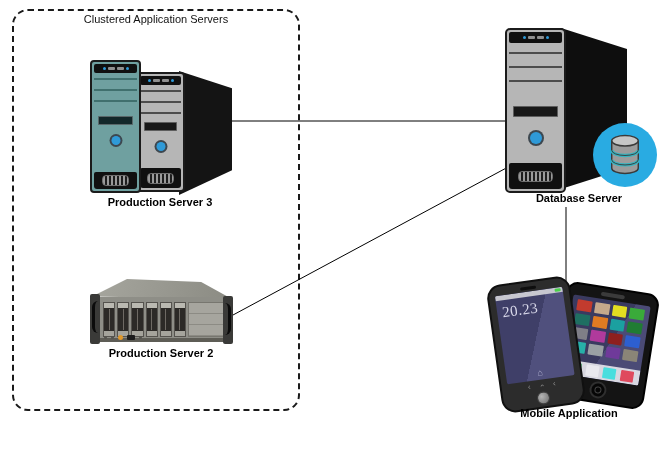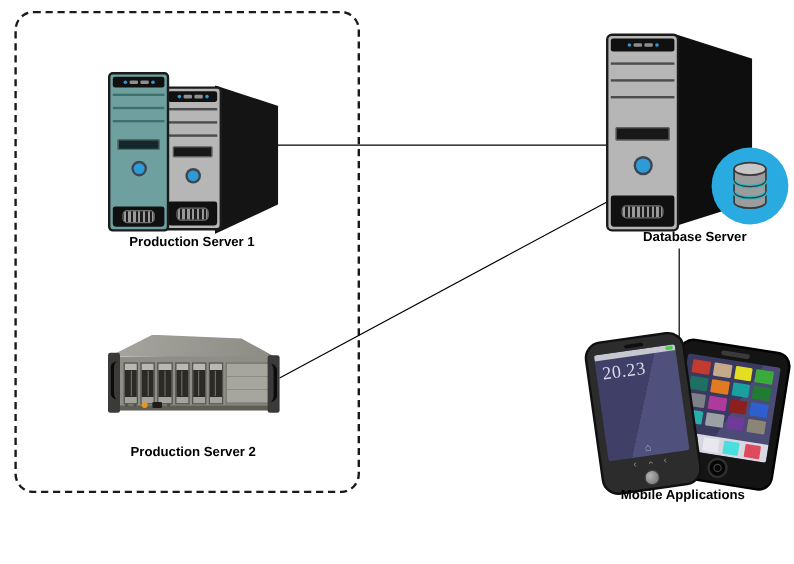--- a/index.html
+++ b/index.html
@@ -130,20 +130,21 @@
   .ph-trackball{position:absolute;bottom:2px;left:50%;transform:translateX(-50%);width:11px;height:11px;
                 border-radius:50%;border:1px solid #3f3f3f;
                 background:radial-gradient(circle at 35% 35%,#b5b5b5,#6a6a6a);}
 </style>
 </head>
 <body>
 
 <div class="canvas">
 
   <div class="cluster-box"></div>
+  <div class="cluster-title">Clustered Application Servers</div>
 
   <svg class="connectors" width="662" height="470" viewBox="0 0 662 470">
     <line x1="230" y1="121" x2="506" y2="121" stroke="#000" stroke-width="1"></line>
     <line x1="233" y1="315" x2="510" y2="166" stroke="#000" stroke-width="1"></line>
     <line x1="566" y1="207" x2="566" y2="281" stroke="#000" stroke-width="1"></line>
   </svg>
 
   <div class="tower-side side-ps1"></div>
 
   <div class="tower tower-gray">
@@ -173,21 +174,21 @@
     <div class="tw-line l1"></div>
     <div class="tw-line l2"></div>
     <div class="tw-line l3"></div>
     <div class="tw-slot"></div>
     <div class="tw-power"></div>
     <div class="tw-base">
       <div class="tw-vent"></div>
     </div>
   </div>
 
-  <div class="node-label" style="left:160px;top:196px;">Production Server 1</div>
+  <div class="node-label" style="left:160px;top:196px;">Production Server 3</div>
 
   <div class="rack-top"></div>
   <div class="rack-ear left"></div>
   <div class="rack-body">
     <div class="rack-drives">
       <div class="rack-bay"></div>
       <div class="rack-bay"></div>
       <div class="rack-bay"></div>
       <div class="rack-bay"></div>
       <div class="rack-bay"></div>
@@ -197,21 +198,21 @@
     <div class="rack-leds">
       <span class="led"></span>
       <span class="led"></span>
       <span class="led amber"></span>
       <span class="led-btn"></span>
       <span class="led"></span>
     </div>
   </div>
   <div class="rack-ear right"></div>
 
-  <div class="node-label" style="left:161px;top:347px;margin-top:24px;">Production Server 2</div>
+  <div class="node-label" style="left:161px;top:347px;">Production Server 2</div>
 
   <div class="tower-side side-db"></div>
   <div class="tower tower-db">
     <div class="tw-top">
       <span class="tw-led"></span>
       <span class="tw-bar"></span>
       <span class="tw-bar"></span>
       <span class="tw-led"></span>
     </div>
     <div class="tw-line l1"></div>
@@ -277,15 +278,15 @@
       <div class="ph-home-glyph">⌂</div>
     </div>
     <div class="ph-nav">
       <span>‹</span>
       <span class="rot">‹</span>
       <span>‹</span>
     </div>
     <div class="ph-trackball"></div>
   </div>
 
-  <div class="node-label" style="left:569px;top:407px;">Mobile Applications</div>
+  <div class="node-label" style="left:569px;top:407px;">Mobile Application</div>
 
 </div>
 
 </body></html>

